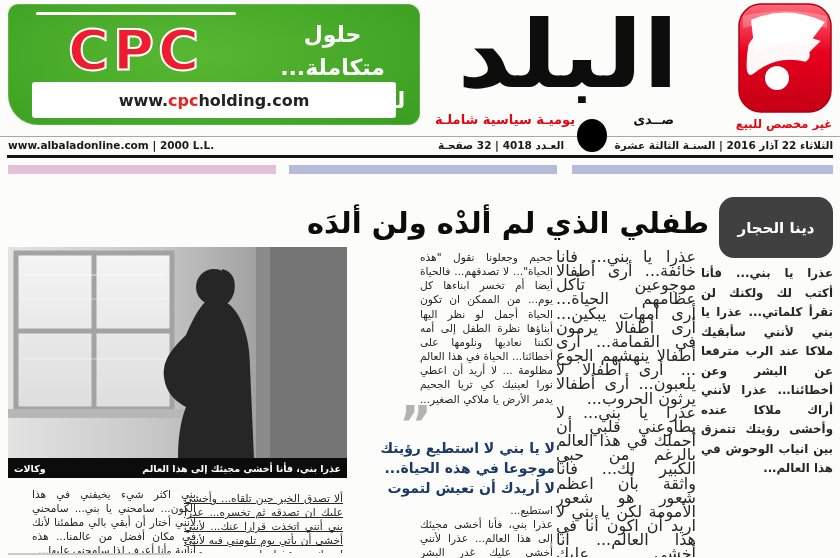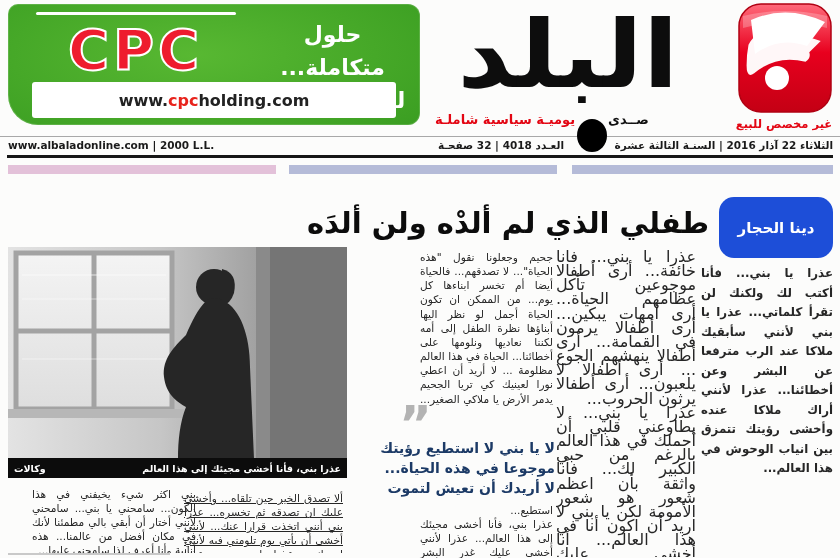--- a/index.html
+++ b/index.html
@@ -16,21 +16,21 @@
   .cpc-rule{height:3px;background:#fff;width:200px;margin:2px auto;border-radius:2px;}
   .cpc-word{font-size:56px;font-weight:900;color:#ee1c2e;letter-spacing:4px;line-height:66px;
     -webkit-text-stroke:2px #ffffff;font-family:"DejaVu Sans",sans-serif;}
   .ad-url{position:absolute;left:24px;bottom:7px;width:364px;height:36px;background:#fff;border-radius:3px;
     display:flex;align-items:center;justify-content:center;font-size:16px;font-weight:bold;direction:ltr;}
   .ad-url .dark{color:#222;} .ad-url .red{color:#e8241d;}
 
   .masthead-title{position:absolute;left:428px;top:-4px;width:280px;height:118px;
     font-size:86px;font-weight:900;color:#0d0d0d;text-align:center;line-height:118px;
     transform:scale(1.22,1.08);transform-origin:50% 55%;}
-  .masthead-echo{position:absolute;left:608px;top:112px;width:66px;font-size:13px;font-weight:bold;color:#111;text-align:left;}
+  .masthead-echo{position:absolute;left:608px;top:112px;width:66px;font-size:13px;font-weight:bold;color:#111;text-align:right;}
   .masthead-dot{position:absolute;left:577px;top:119px;width:30px;height:33px;background:#000;border-radius:50%;z-index:4;}
   .masthead-tagline{position:absolute;left:434px;top:112px;width:142px;font-size:13px;font-weight:bold;color:#e30613;text-align:center;}
 
   .paper-logo{position:absolute;left:737px;top:2px;width:96px;height:113px;}
   .notforsale{position:absolute;left:733px;top:117px;width:102px;text-align:center;font-size:11.5px;font-weight:bold;color:#e30613;}
 
   
   .rule-thin{position:absolute;left:0;top:136px;width:840px;height:1px;background:#a8a8a8;}
   .rule-thick{position:absolute;left:7px;top:155px;width:826px;height:3px;background:#161616;}
   .dateline{position:absolute;top:139px;font-size:10.5px;font-weight:bold;color:#1a1a1a;white-space:nowrap;}
@@ -38,21 +38,21 @@
   .dl-center{left:424px;width:154px;text-align:center;direction:rtl;}
   .dl-left{left:8px;direction:ltr;}
 
   
   .secbar{position:absolute;top:165px;height:9px;}
   .bar-pink{left:8px;width:268px;background:#e3c1d9;}
   .bar-lav1{left:289px;width:268px;background:#b5bbd8;}
   .bar-lav2{left:572px;width:261px;background:#b5bbd8;}
 
   
-  .author-box{position:absolute;left:719px;top:197px;width:114px;height:61px;background:#1d4ed8;
+  .author-box{position:absolute;left:719px;top:197px;width:114px;height:61px;background:#404040;
     border-radius:15px;display:flex;align-items:center;justify-content:center;
     color:#fff;font-size:15px;font-weight:bold;}
   .headline{position:absolute;right:131px;top:206px;font-size:29px;font-weight:900;color:#0c0c0c;
     white-space:nowrap;direction:rtl;}
 
   .col{position:absolute;direction:rtl;color:#262626;text-align:justify;overflow:hidden;}
   .col p{margin:0;}
   .intro-col{left:701px;top:264px;width:132px;height:146px;font-size:11.8px;font-weight:bold;line-height:19.5px;overflow:visible;}
   .col2{left:556px;top:250px;width:140px;height:307px;font-size:16px;line-height:14.15px;}
   .col3{left:420px;top:250px;width:133px;height:307px;font-size:10.6px;line-height:14.15px;overflow:visible;}

